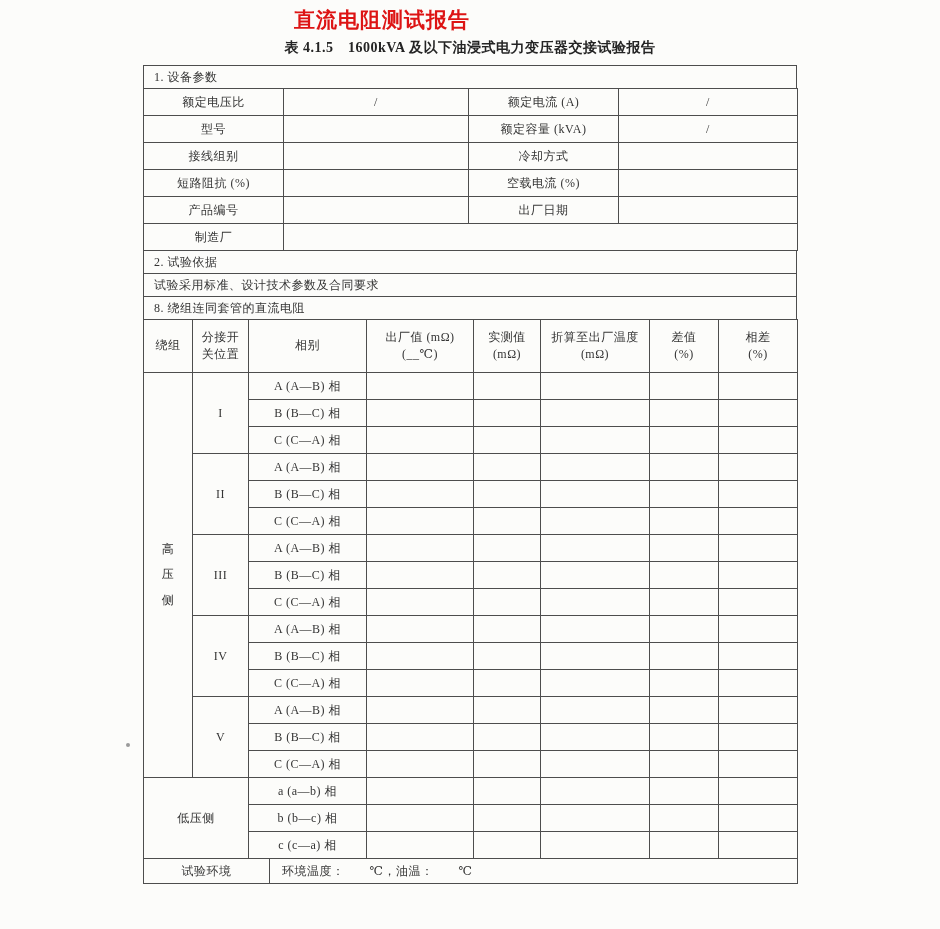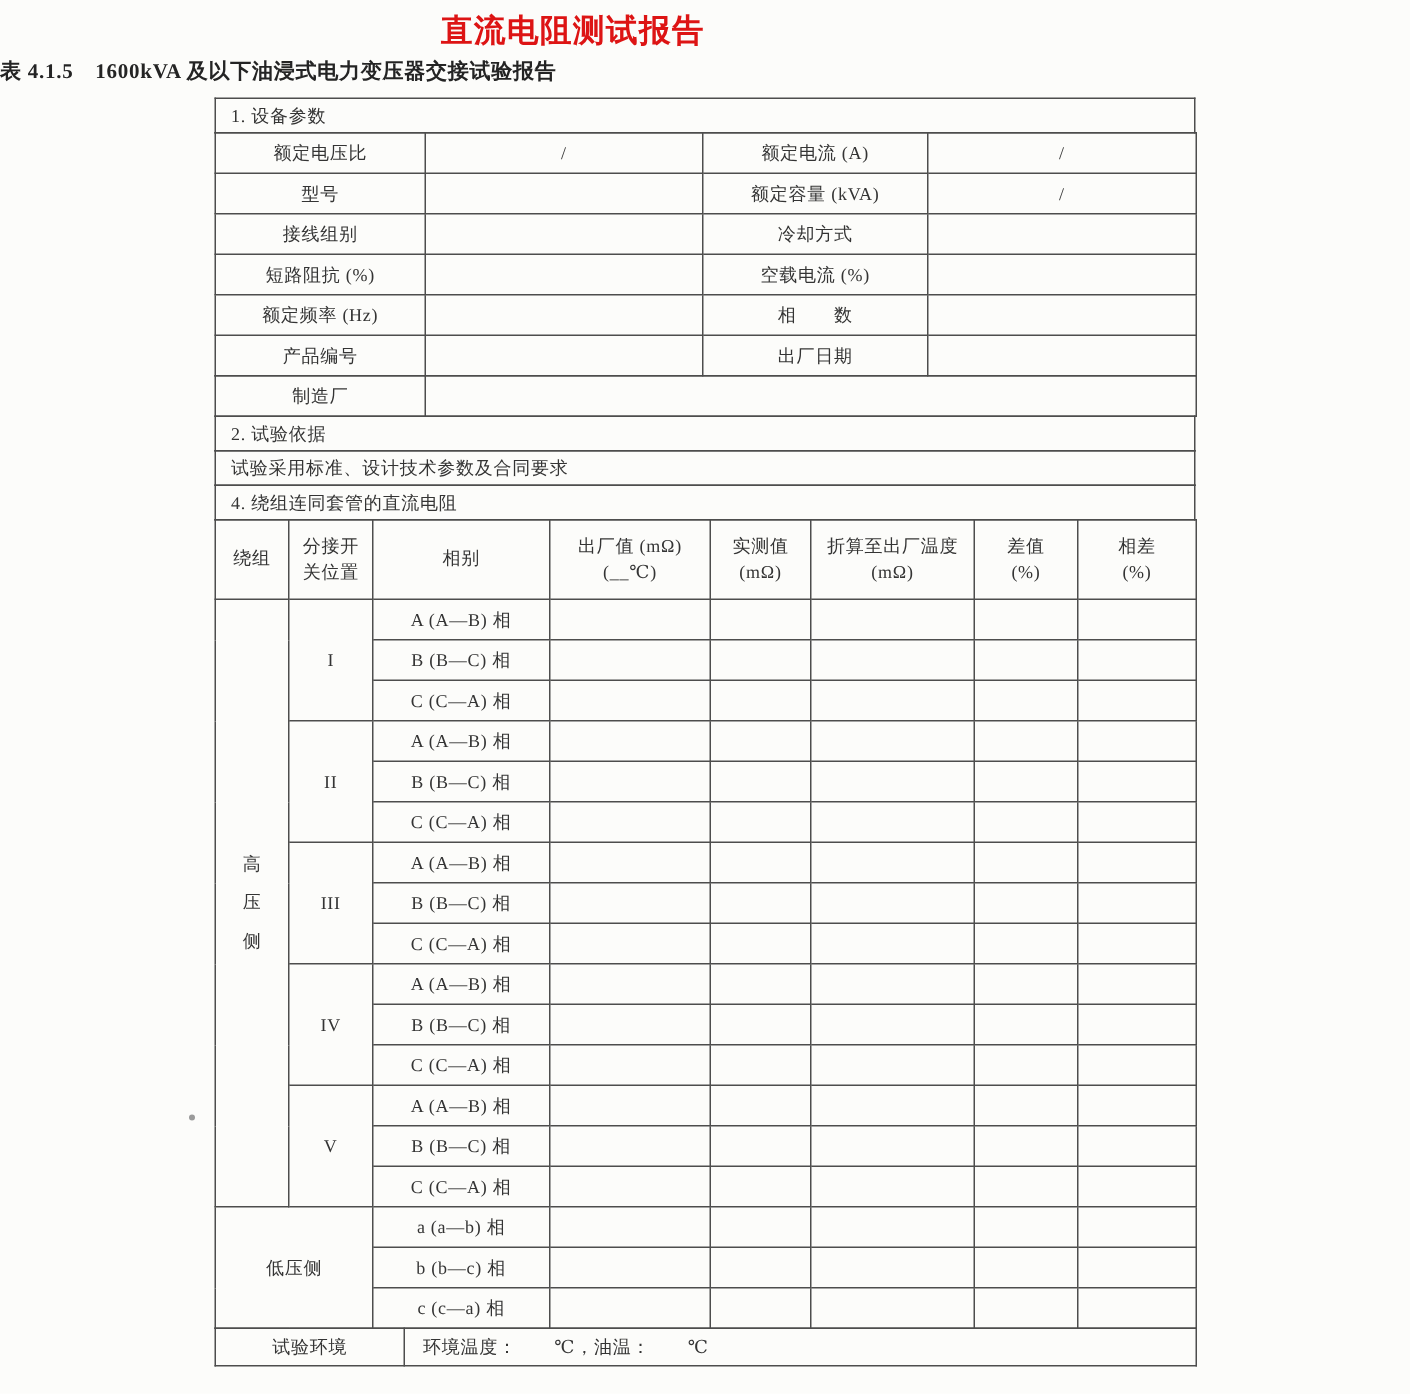--- a/index.html
+++ b/index.html
@@ -13,21 +13,21 @@
   }
   .doc-title {
     position:absolute; top:6px; left:0; width:764px;
     text-align:center;
     font-family:"Liberation Sans","DejaVu Sans",sans-serif;
     font-size:21px; font-weight:bold; color:#dd1414;
     margin:0; letter-spacing:1px;
   }
   .doc-caption {
     position:absolute; top:39px; left:0; width:940px;
-    text-align:left;
+    text-align:center;
     font-size:14px; font-weight:bold; color:#242424;
     margin:0; letter-spacing:0.5px;
   }
   .doc-table {
     position:absolute; left:143px; top:65px; width:654px;
   }
   table.t {
     border-collapse:collapse; table-layout:fixed;
     width:654px;
   }
@@ -103,26 +103,20 @@
         <td class="lbl">冷却方式</td>
         <td></td>
       </tr>
       <tr class="h24">
         <td class="lbl">短路阻抗 (%)</td>
         <td></td>
         <td class="lbl">空载电流 (%)</td>
         <td></td>
       </tr>
       <tr class="h24">
-        <td class="lbl">额定频率 (Hz)</td>
-        <td></td>
-        <td class="lbl">相　　数</td>
-        <td></td>
-      </tr>
-      <tr class="h24">
         <td class="lbl">产品编号</td>
         <td></td>
         <td class="lbl">出厂日期</td>
         <td></td>
       </tr>
     </tbody>
       </table>
 
     <table class="t">
       <colgroup>
@@ -148,21 +142,21 @@
       <tbody>
           <tr>
             <td class="sec">试验采用标准、设计技术参数及合同要求</td>
           </tr>
     </tbody>
       </table>
 
     <table class="t">
       <tbody>
           <tr>
-            <td class="sec">4. 绕组连同套管的直流电阻</td>
+            <td class="sec">8. 绕组连同套管的直流电阻</td>
           </tr>
     </tbody>
       </table>
 
     <table class="t">
       <colgroup>
         <col style="width:49px">
           <col style="width:56px">
           <col style="width:118px">
           <col style="width:107px">

